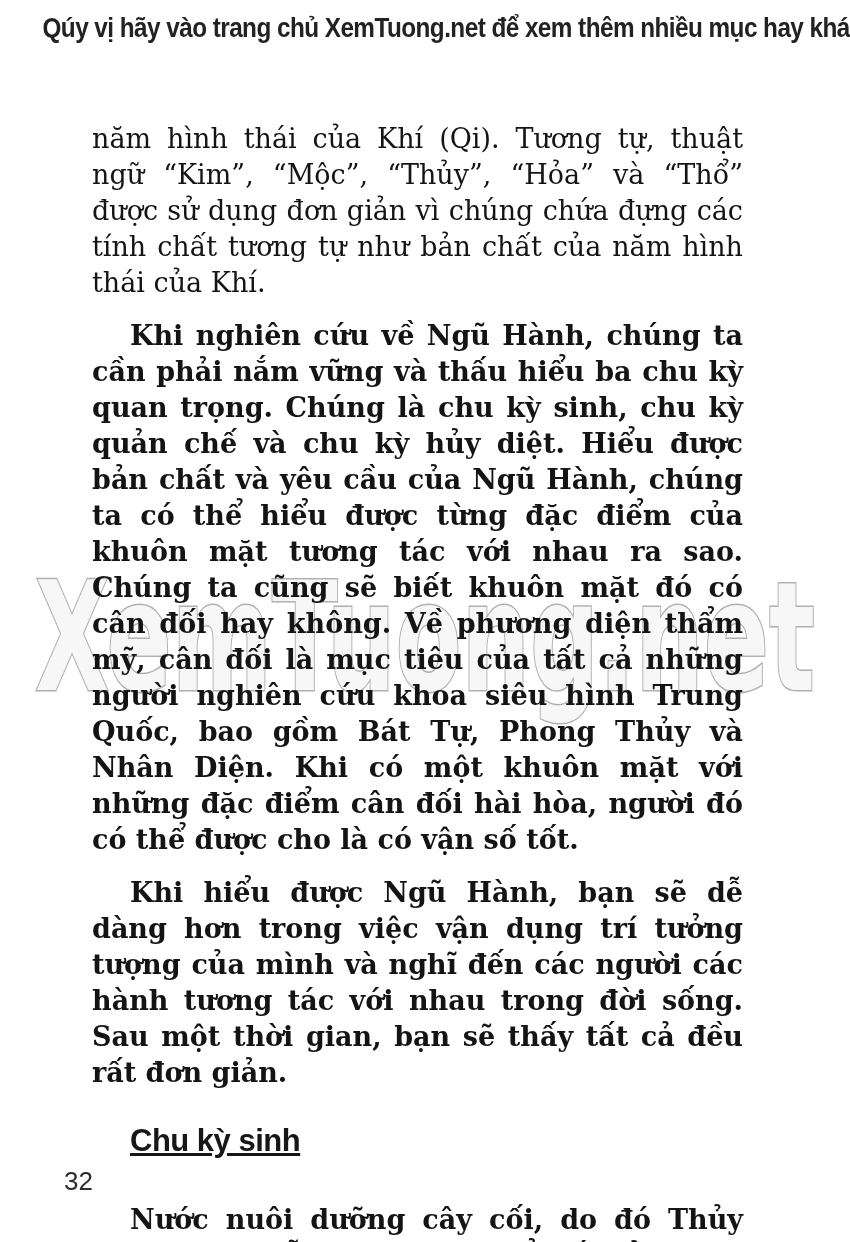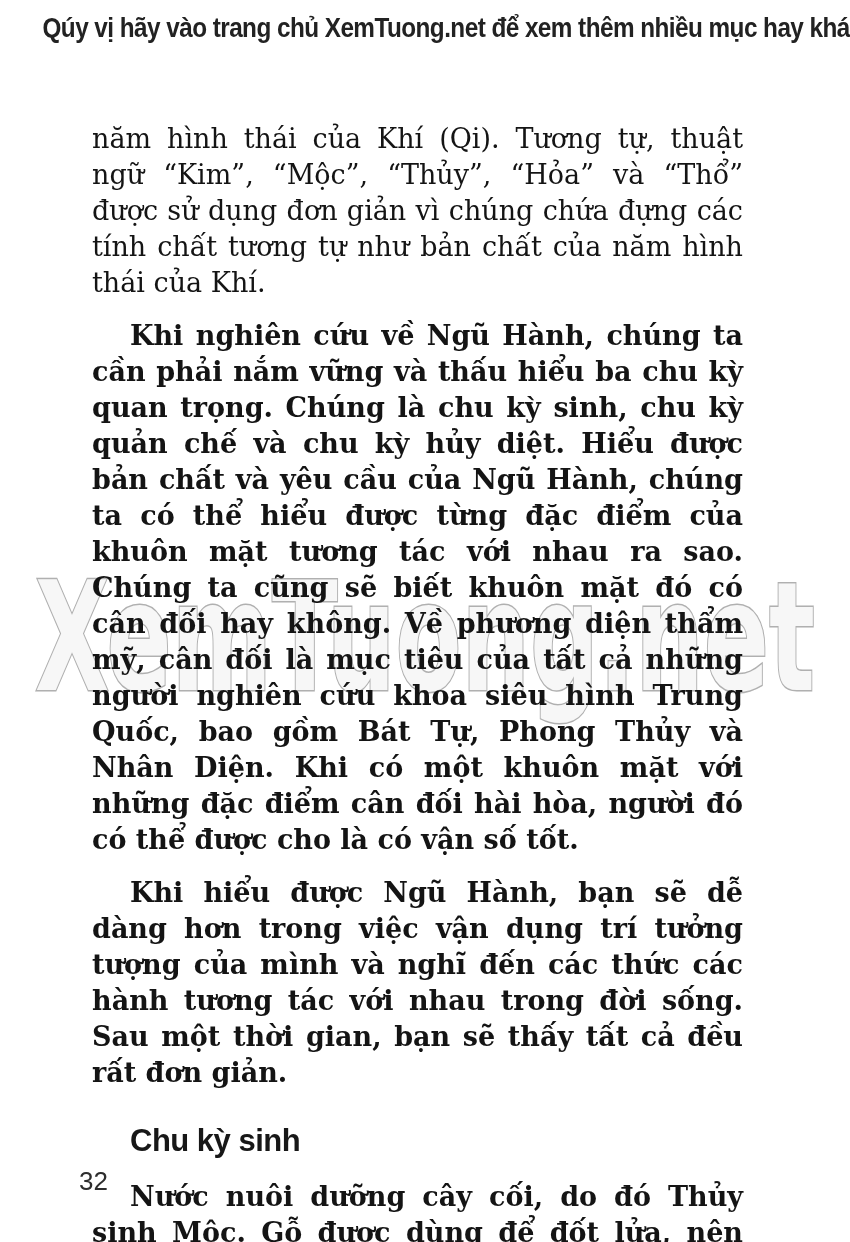--- a/index.html
+++ b/index.html
@@ -85,55 +85,55 @@
   .content p.indent {
     text-indent: 38px;
     font-weight: bold;
   }
   .section-heading {
     font-family: "Liberation Sans", sans-serif;
     font-weight: 700;
     font-size: 31px;
     letter-spacing: -0.5px;
     color: #171717;
-    margin: 32px 0 20px 0;
+    margin: 32px 0 43px 0;
     padding-left: 38px;
     text-align: left;
+    text-decoration: underline;
   }
 
   
   .page-number {
     position: absolute;
     left: 64px;
     top: 1166px;
     font-family: "Liberation Sans", sans-serif;
     font-size: 26px;
     color: #2d2d2d;
     z-index: 2;
-    margin-left: 15px;
   }
 </style>
 </head>
 <body>
 
 <div class="page">
 
   <div class="header-notice">Qúy vị hãy vào trang chủ XemTuong.net để xem thêm nhiều mục hay khác</div>
 
 
   <svg class="watermark" width="794" height="200" viewBox="0 0 794 200">
     <text x="397" y="150" text-anchor="middle" textLength="780" lengthAdjust="spacingAndGlyphs">XemTuong.net</text>
   </svg>
 
   <div class="content">
     <p>năm hình thái của Khí (Qi). Tương tự, thuật ngữ “Kim”, “Mộc”, “Thủy”, “Hỏa” và “Thổ” được sử dụng đơn giản vì chúng chứa đựng các tính chất tương tự như bản chất của năm hình thái của Khí.</p>
 
     <p class="indent">Khi nghiên cứu về Ngũ Hành, chúng ta cần phải nắm vững và thấu hiểu ba chu kỳ quan trọng. Chúng là chu kỳ sinh, chu kỳ quản chế và chu kỳ hủy diệt. Hiểu được bản chất và yêu cầu của Ngũ Hành, chúng ta có thể hiểu được từng đặc điểm của khuôn mặt tương tác với nhau ra sao. Chúng ta cũng sẽ biết khuôn mặt đó có cân đối hay không. Về phương diện thẩm mỹ, cân đối là mục tiêu của tất cả những người nghiên cứu khoa siêu hình Trung Quốc, bao gồm Bát Tự, Phong Thủy và Nhân Diện. Khi có một khuôn mặt với những đặc điểm cân đối hài hòa, người đó có thể được cho là có vận số tốt.</p>
 
-    <p class="indent">Khi hiểu được Ngũ Hành, bạn sẽ dễ dàng hơn trong việc vận dụng trí tưởng tượng của mình và nghĩ đến các thức các hành tương tác với nhau trong đời sống. Sau một thời gian, bạn sẽ thấy tất cả đều rất đơn giản.</p>
+    <p class="indent">Khi hiểu được Ngũ Hành, bạn sẽ dễ dàng hơn trong việc vận dụng trí tưởng tượng của mình và nghĩ đến các người các hành tương tác với nhau trong đời sống. Sau một thời gian, bạn sẽ thấy tất cả đều rất đơn giản.</p>
 
     <h2 class="section-heading">Chu kỳ sinh</h2>
 
     <p class="indent">Nước nuôi dưỡng cây cối, do đó Thủy sinh Mộc. Gỗ được dùng để đốt lửa, nên Mộc sinh Hỏa. Lửa lần lượt đốt cháy các vật liệu thành tro và trở về với đất, nên Hỏa sinh Thổ. Đất là nơi chúng ta có thể tìm được các khoáng sản, nên Thổ sinh Kim. Kim loại khi bị nung</p>
   </div>
 
   <div class="page-number">32</div>
 
 </div>
 

